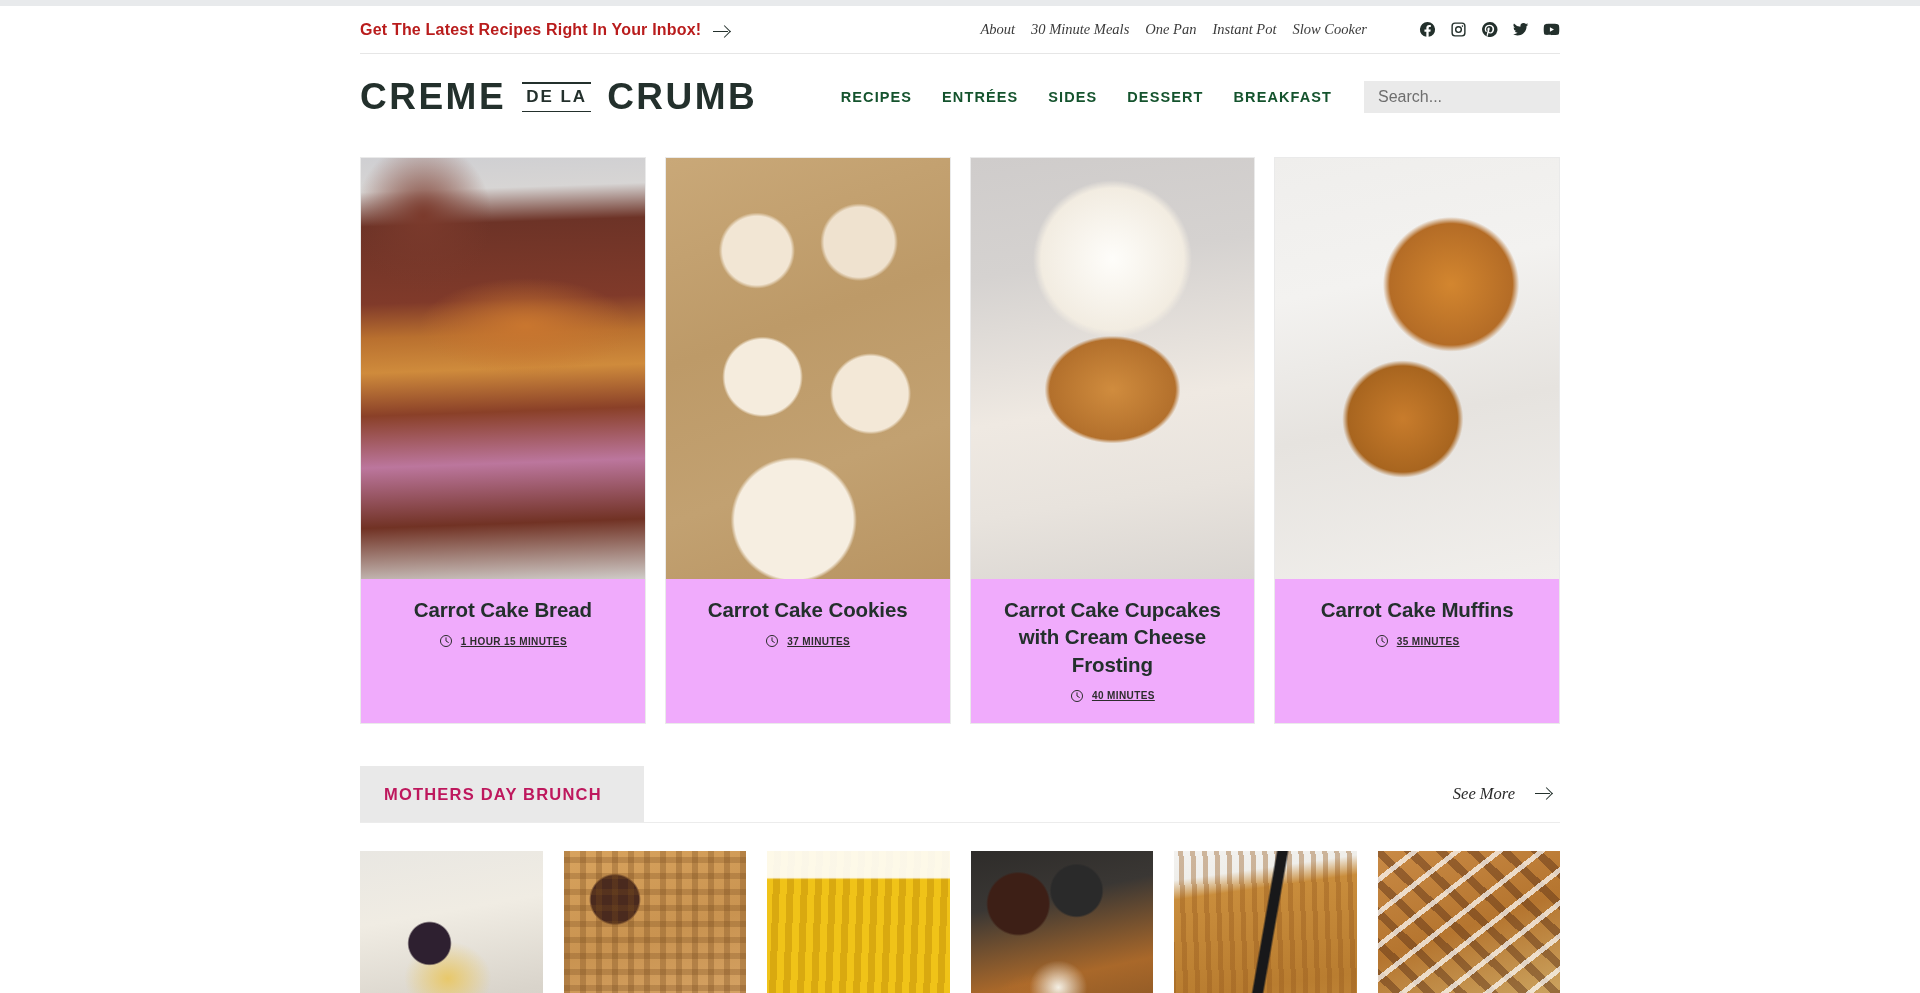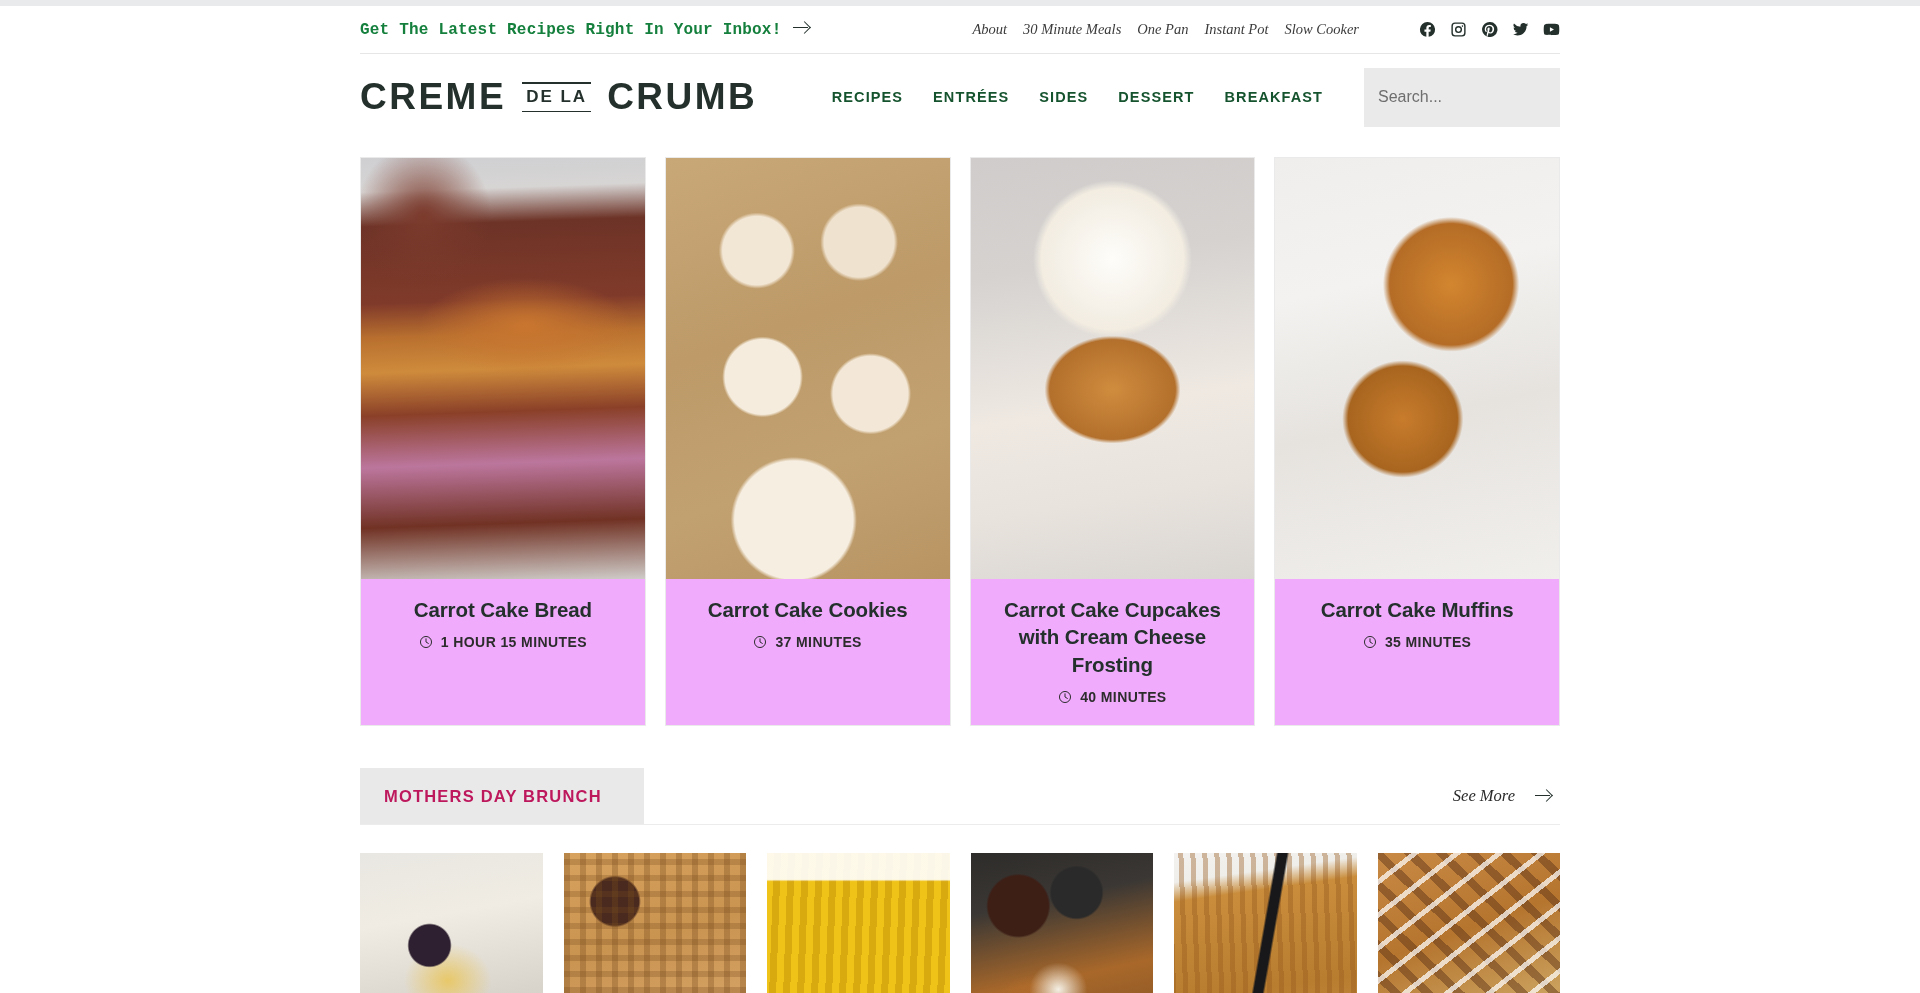--- a/index.html
+++ b/index.html
@@ -28,43 +28,42 @@
 
   
   .announce-bar {
     height: 48px;
     display: flex;
     align-items: center;
     justify-content: space-between;
     border-bottom: 1px solid #e6e6e6;
   }
   .announce-left {
-    display: flex; align-items: flex-start; gap: 12px;
-    font-size: 16px; font-weight: bold; color: #15803d;
+    display: flex; align-items: flex-end; gap: 12px;
+    font-size: 16px; font-weight: bold; color: #b91c1c;
     letter-spacing: 0.2px;
     cursor: pointer;
-    font-family: Liberation Mono, monospace;
   }
   .arrow-right {
     display: inline-block; width: 17px; height: 14px;
     position: relative;
   }
   .arrow-right::before {
     content: ""; position: absolute; left: 0; top: 6px;
     width: 15px; height: 1.6px; background: #23302c;
   }
   .arrow-right::after {
     content: ""; position: absolute; right: 1px; top: 2.6px;
     width: 8px; height: 8px;
     border-top: 1.6px solid #23302c; border-right: 1.6px solid #23302c;
     transform: rotate(45deg);
   }
 
   .announce-right {
-    display: flex; align-items: center; gap: 16px;
+    display: flex; align-items: center; gap: 8px;
   }
   .top-links { display: flex; align-items: center; }
   .top-link {
     font-family: "Liberation Serif", serif;
     font-style: italic;
     font-size: 14.5px;
     color: #3b3b3b;
     padding: 0 8px;
     white-space: nowrap;
     cursor: pointer;
@@ -98,22 +97,22 @@
   }
 
   .main-nav { display: flex; align-items: center; gap: 0; margin-left: auto; }
   .nav-item {
     font-size: 14.5px; font-weight: bold; letter-spacing: 1.1px;
     color: #14532d; padding: 0 15px; white-space: nowrap;
     cursor: pointer; text-decoration: none;
   }
 
   .search-box {
-    margin-left: 26px;
-    width: 196px; height: 59px;
+    margin-left: 17px;
+    width: 196px; height: 32px;
     background: #eaeaea;
     display: flex; align-items: center;
     padding: 0 14px;
   }
   .search-input {
     flex: 1; border: none; outline: none; background: transparent;
     font-family: "Liberation Sans", sans-serif;
     font-size: 16px; color: #555;
   }
   .search-input::placeholder { color: #6e6e6e; }
@@ -142,22 +141,23 @@
     text-align: center;
     flex: 1;
   }
   .rcard-title {
     font-size: 20.5px; font-weight: bold; color: #23302c;
     line-height: 1.33; letter-spacing: -0.1px;
   }
   .rcard-meta {
     margin-top: 11px;
     display: flex; align-items: center; justify-content: center; gap: 8px;
-    font-size: 14px; font-weight: bold; letter-spacing: 0.4px;
+    font-size: 10px; font-weight: bold; letter-spacing: 0.4px;
     color: #2c2c2c;
+    text-decoration: underline;
   }
   .clock-ico { width: 14px; height: 14px; flex: none; }
 
   
   .section-head {
     margin-top: 42px;
     display: flex; align-items: stretch; justify-content: space-between;
     border-bottom: 1px solid #ececec;
   }
   .section-title-box {

